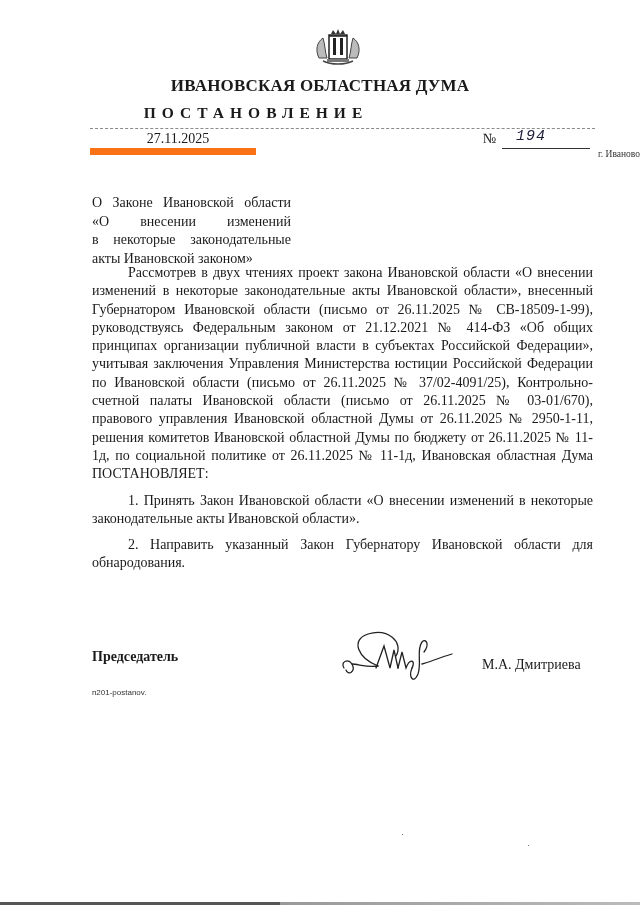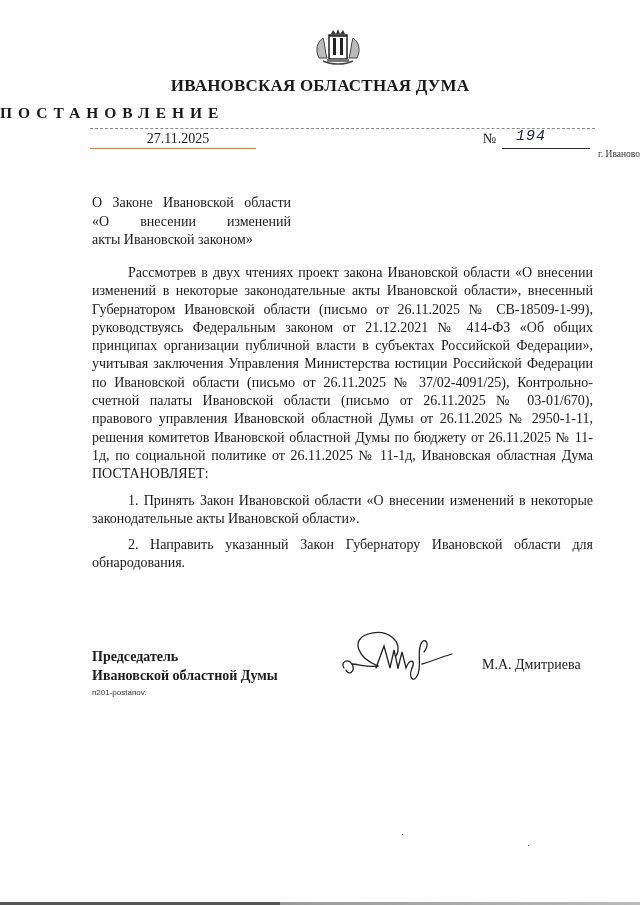--- a/index.html
+++ b/index.html
@@ -1,26 +1,26 @@
 <!DOCTYPE html>
 <html><head>
 <meta charset="utf-8">
 <style>
   html, body { margin:0; padding:0; background:#ffffff; }
   body { width:640px; height:905px; position:relative; overflow:hidden;
          font-family:"Liberation Serif", "DejaVu Serif", serif; color:#1a1a1a; }
   .emblem { position:absolute; left:313px; top:28px; width:50px; height:42px; }
   .org { position:absolute; left:0; width:640px; top:76px; text-align:center;
          font-weight:bold; font-size:17px; letter-spacing:0.2px; }
-  .doctype { position:absolute; left:0; width:512px; top:104px; 
+  .doctype { position:absolute; left:0; width:512px; top:104px; text-align:center;
          font-weight:bold; font-size:15.5px; letter-spacing:6px; }
   .toprule { position:absolute; left:90px; top:128px; width:505px; height:0;
          border-top:1px dashed #8a8a8a; }
   .date-line { position:absolute; left:90px; top:131px; width:166px; height:17px;
-         border-bottom:1px solid #f97316; text-align:center; font-size:14px; }
+         border-bottom:7px solid #f97316; text-align:center; font-size:14px; }
   .date-line span { display:inline-block; padding-left:10px; }
   .num-label { position:absolute; left:483px; top:131px; font-size:14px; }
   .num-line { position:absolute; left:502px; top:131px; width:88px; height:17px;
          border-bottom:1px solid #333; }
   .num-val { position:absolute; left:14px; top:-3px; font-family:Liberation Mono, monospace;
          font-style:italic; font-size:15px; color:#1f1f3a; letter-spacing:1px; }
   .city { position:absolute; left:0; width:640px; top:149px; text-align:right;
          font-family:Liberation Serif, serif; font-size:9.5px; color:#333; }
   .subject { position:absolute; left:92px; top:194px; width:199px; font-size:14px;
          line-height:18.5px; text-align:justify; text-align-last:left; }
@@ -66,32 +66,32 @@
 </div>
 <div class="num-label">№</div>
 <div class="num-line">
   <span class="num-val">194</span>
 </div>
 <div class="city">г. Иваново</div>
 
 <div class="subject">
   <div>О Законе Ивановской области</div>
   <div>«О внесении изменений</div>
+  <div>в некоторые законодательные</div>
   <div class="last">акты Ивановской законом»</div>
 </div>
 
 <div class="body-text">
   <p>Рассмотрев в двух чтениях проект закона Ивановской области «О внесении изменений в некоторые законодательные акты Ивановской области», внесенный Губернатором Ивановской области (письмо от 26.11.2025 № СВ-18509-1-99), руководствуясь Федеральным законом от 21.12.2021 № 414-ФЗ «Об общих принципах организации публичной власти в субъектах Российской Федерации», учитывая заключения Управления Министерства юстиции Российской Федерации по Ивановской области (письмо от 26.11.2025 № 37/02-4091/25), Контрольно-счетной палаты Ивановской области (письмо от 26.11.2025 № 03-01/670), правового управления Ивановской областной Думы от 26.11.2025 № 2950-1-11, решения комитетов Ивановской областной Думы по бюджету от 26.11.2025 № 11-1д, по социальной политике от 26.11.2025 № 11-1д, Ивановская областная Дума ПОСТАНОВЛЯЕТ:</p>
   <p class="item">1. Принять Закон Ивановской области «О внесении изменений в некоторые законодательные акты Ивановской области».</p>
   <p class="item">2. Направить указанный Закон Губернатору Ивановской области для обнародования.</p>
 </div>
 
 <div class="sig-title">
   <div>Председатель</div>
-  <div>Ивановской областной Думы</div>
 </div>
 
 <svg class="signature" viewBox="0 0 120 62">
   <g fill="none" stroke="#222" stroke-width="1.3" stroke-linecap="round">
     <path d="M6 40 C2 34 10 30 14 36 C18 44 10 48 8 42"></path>
     <path d="M14 36 C20 36 30 40 40 38"></path>
     <path d="M40 38 C20 30 12 12 30 6 C50 0 66 14 58 28"></path>
     <path d="M38 40 L46 18 L52 40 L56 22 L60 40"></path>
     <path d="M60 40 L64 24 L68 40 C72 30 78 32 74 40"></path>
     <path d="M74 40 C70 50 76 56 80 46 C84 34 78 22 84 14 C88 10 92 16 86 24"></path>

